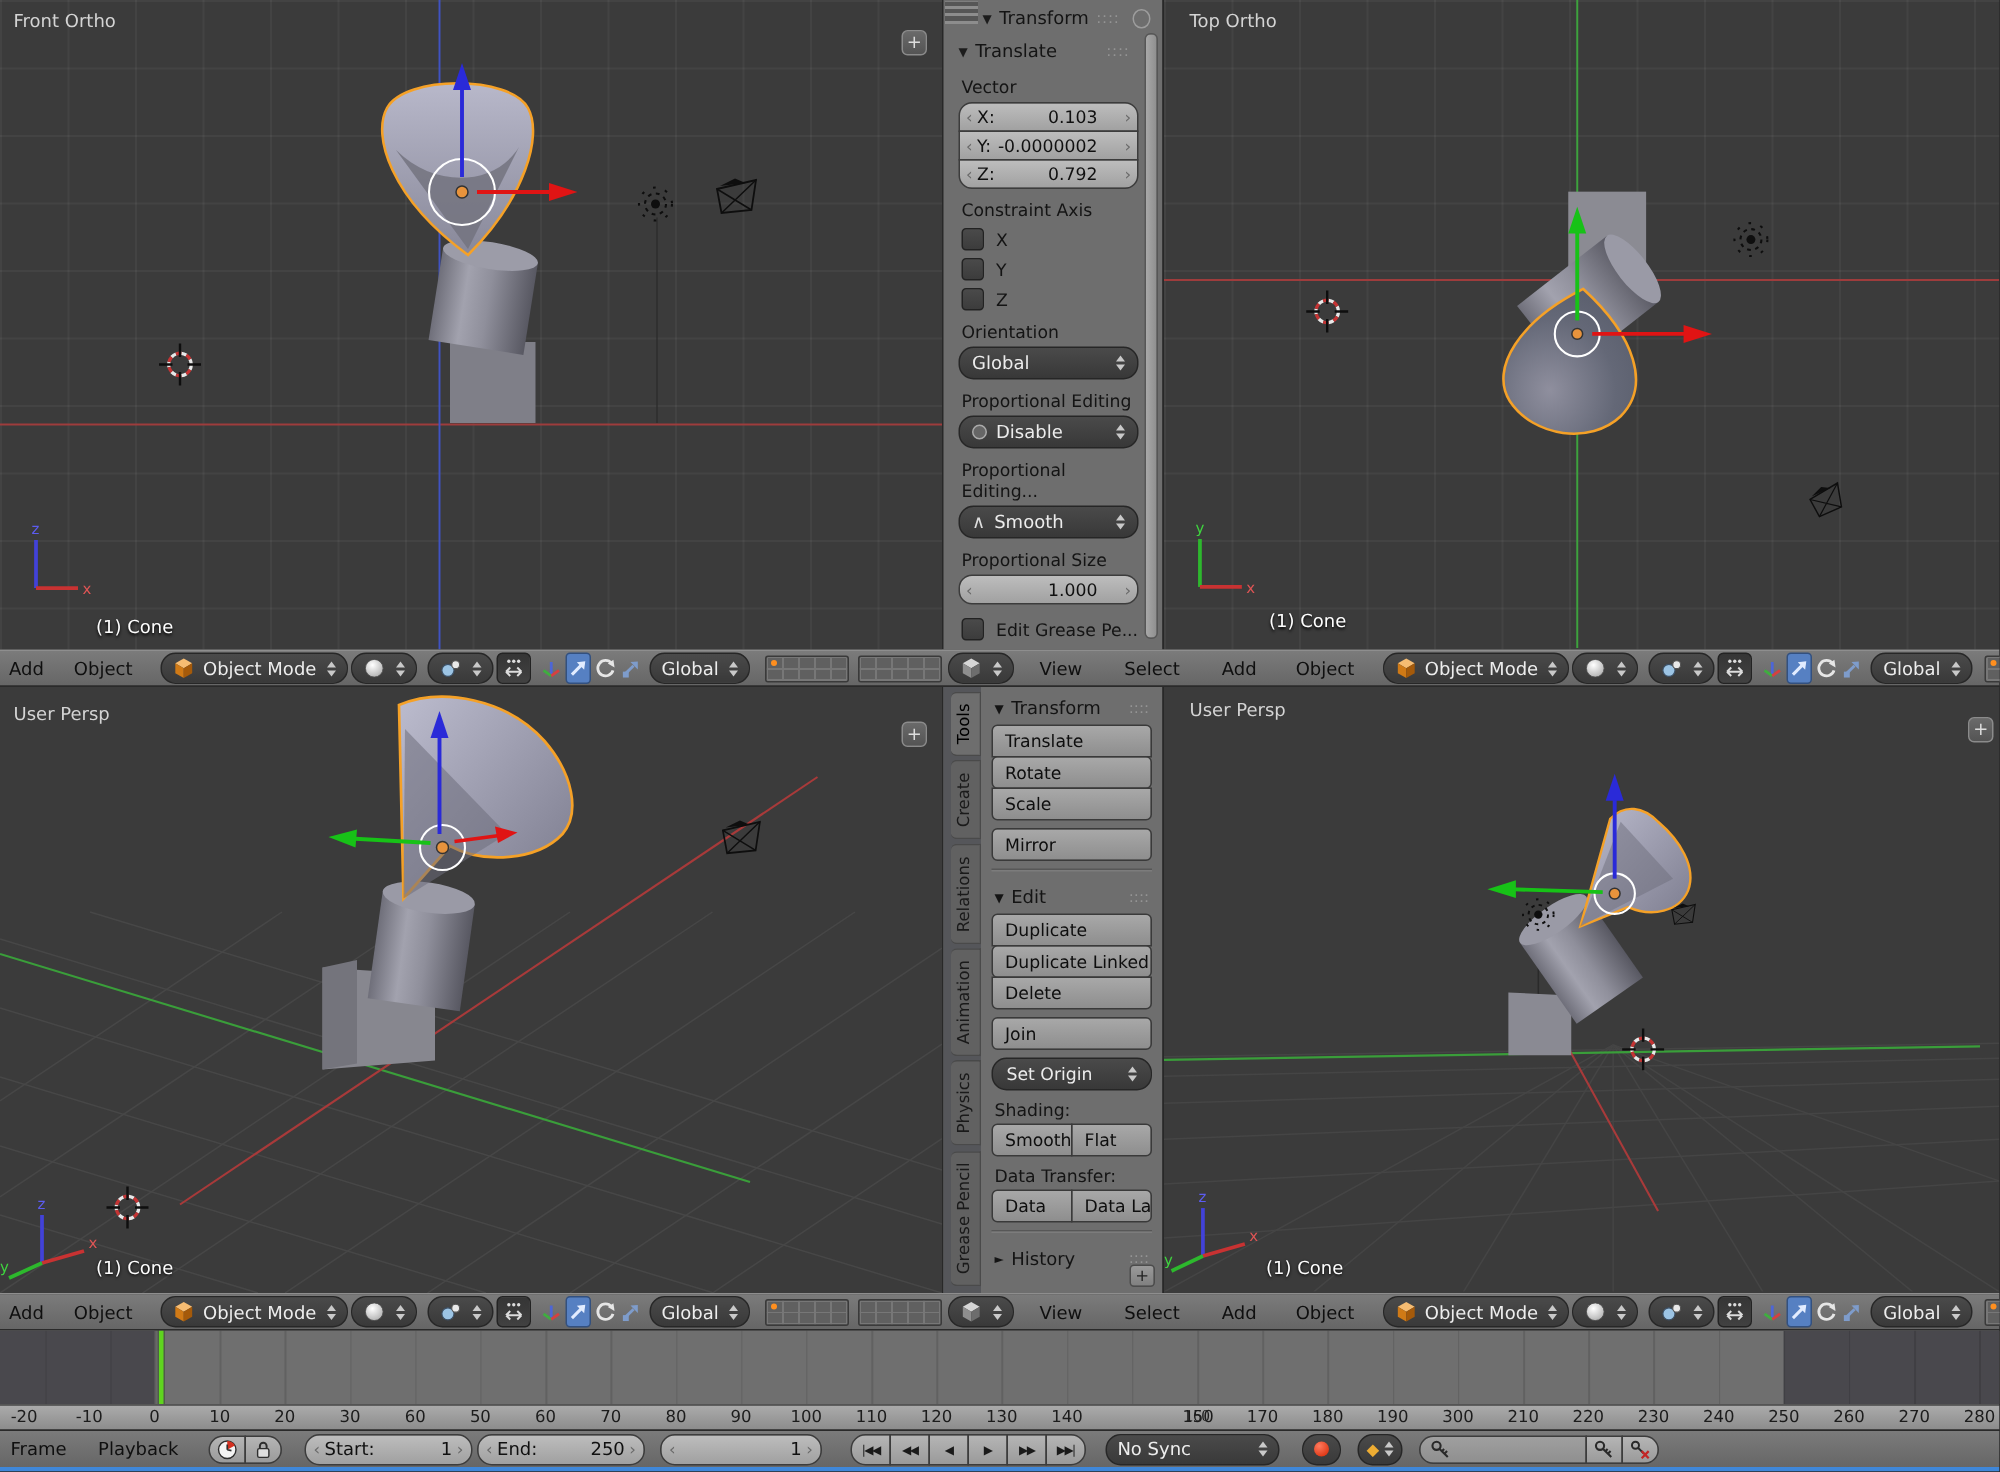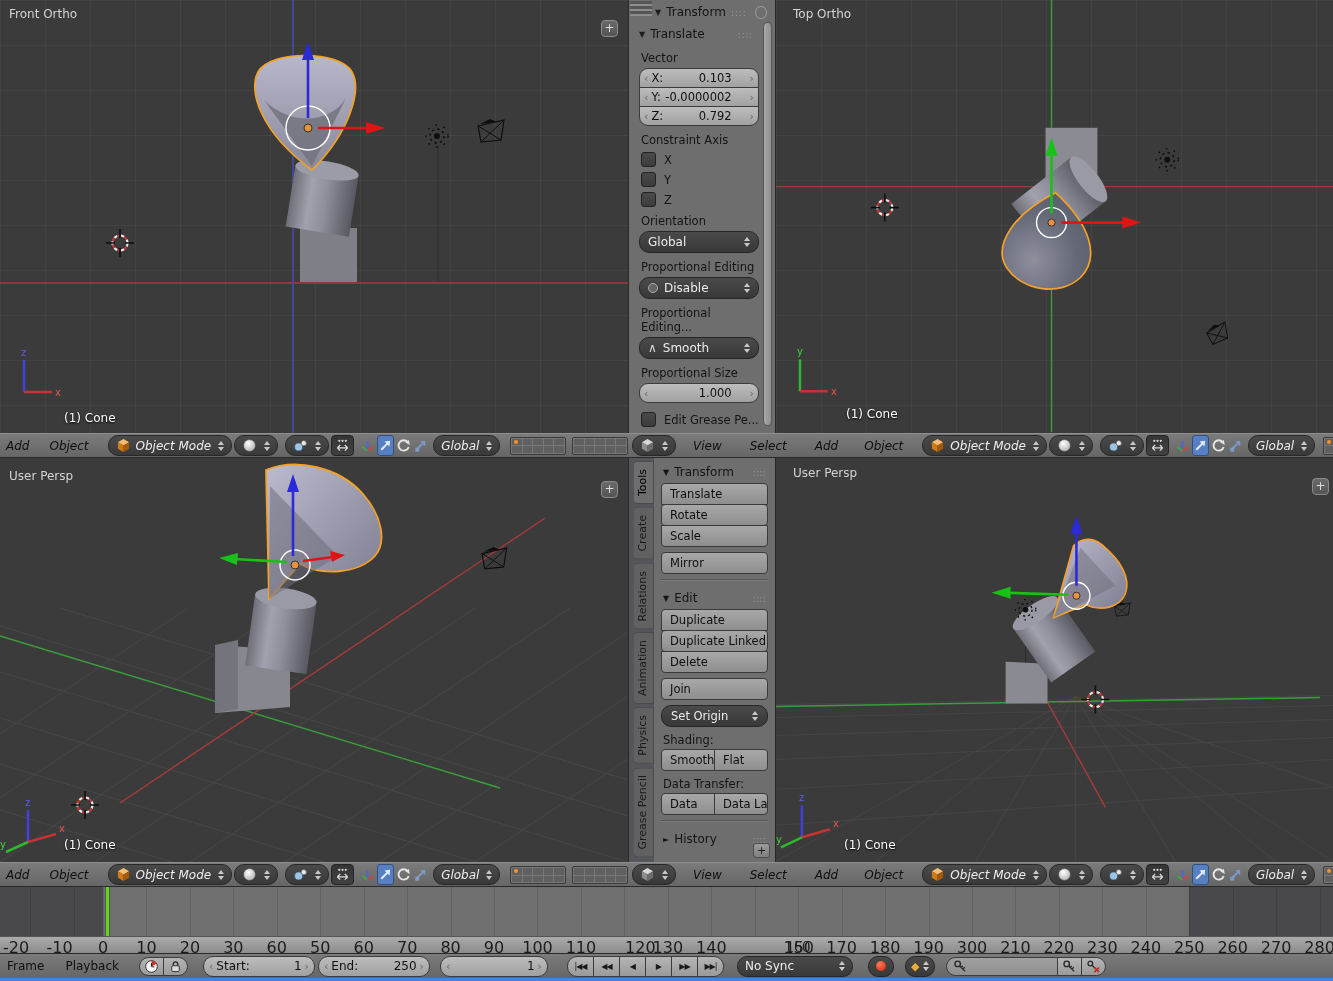--- a/index.html
+++ b/index.html
@@ -16,21 +16,21 @@
   .vp svg.scene{position:absolute;inset:0;display:block;}
   .vp-label{position:absolute;top:7px;left:9px;color:#d4d4d4;font-size:12px;}
   .obj-label{position:absolute;color:#fefefe;font-size:12px;text-shadow:0 1px 2px #000;}
   .plus-btn{position:absolute;width:17px;height:17px;line-height:15px;text-align:center;
     background:linear-gradient(#6a6a6a,#545454);border:1px solid #8b8b8b;border-radius:4px;
     color:#ddd;font-size:12px;box-sizing:border-box;}
 
   
   .hdr{position:absolute;height:25px;box-sizing:border-box;display:flex;align-items:center;
     background:linear-gradient(#7b7b7b,#666666);border-top:1px solid #8e8e8e;
-    border-bottom:1px solid #2a2a2a;padding:0 4px;gap:2px;color:#0f0f0f;font-style:italic;}
+    border-bottom:1px solid #2a2a2a;padding:0 4px;gap:2px;color:#0f0f0f;}
   .menu{padding:0 9px;color:#0f0f0f;white-space:nowrap;}
   .dd{height:19px;display:inline-flex;align-items:center;gap:5px;padding:0 7px;border-radius:10px;
     background:linear-gradient(#4a4a4a,#393939);border:1px solid #272727;color:#ededed;white-space:nowrap;}
   .ud{display:inline-flex;flex-direction:column;align-items:center;gap:2px;margin-left:2px;}
   .ud::before{content:"";border-left:3.5px solid transparent;border-right:3.5px solid transparent;border-bottom:4px solid #c9c9c9;}
   .ud::after{content:"";border-left:3.5px solid transparent;border-right:3.5px solid transparent;border-top:4px solid #c9c9c9;}
   .icon16{width:15px;height:15px;flex:0 0 auto;}
   .tool-ico{width:22px;height:21px;display:inline-flex;align-items:center;justify-content:center;border-radius:3px;}
   .tool-ico.active{background:#5680c2;border:1px solid #33507e;box-sizing:border-box;}
   .press{background:linear-gradient(#353535,#414141);border:1px solid #232323;border-radius:4px;
@@ -103,21 +103,21 @@
 
   
   .tl-strip{position:absolute;top:887px;left:0;width:1333px;height:49px;background:#6f6f6f;overflow:hidden;}
   .tl-grid{position:absolute;inset:0;
     background-image:repeating-linear-gradient(90deg,rgba(0,0,0,0.13) 0 1px,transparent 1px 43.45px);
     background-position:103px 0;}
   .tl-out{position:absolute;top:0;height:100%;background:#49484d;}
   .tl-marker{position:absolute;top:0;height:100%;width:3px;background:#5fd41e;box-shadow:0 0 0 1px rgba(20,60,0,0.35);}
   .tl-ruler{position:absolute;top:936px;left:0;width:1333px;height:17px;
     background:linear-gradient(#ababab,#8c8c8c);border-top:1px solid #555;box-sizing:border-box;
-    color:#1c1c1c;font-size:16px;overflow:hidden;}
+    color:#1c1c1c;font-size:11px;overflow:hidden;}
   .tl-ruler span{position:absolute;top:1px;transform:translateX(-50%);}
   .tl-hdr{position:absolute;top:953px;left:0;width:1333px;height:25px;box-sizing:border-box;
     background:linear-gradient(#7b7b7b,#666666);border-top:1px solid #2a2a2a;
     display:flex;align-items:center;padding:0 5px;gap:3px;color:#0f0f0f;}
   .tl-field{height:19px;display:inline-flex;align-items:center;background:linear-gradient(#bdbdbd,#a0a0a0);
     border:1px solid #3c3c3c;border-radius:10px;padding:0 5px;color:#101010;gap:3px;white-space:nowrap;}
   .tl-field .tick{color:#6a6a6a;font-size:11px;}
   .tlbtn{height:19px;display:inline-flex;align-items:center;justify-content:center;
     background:linear-gradient(#b5b5b5,#9a9a9a);border:1px solid #3c3c3c;padding:0 4px;box-sizing:border-box;}
   .grp{display:inline-flex;}
@@ -855,21 +855,21 @@
       <span style="left: 189.9px;">20</span>
       <span style="left: 233.35px;">30</span>
       <span style="left: 276.8px;">60</span>
       <span style="left: 320.25px;">50</span>
       <span style="left: 363.7px;">60</span>
       <span style="left: 407.15px;">70</span>
       <span style="left: 450.6px;">80</span>
       <span style="left: 494.05px;">90</span>
       <span style="left: 537.5px;">100</span>
       <span style="left: 580.95px;">110</span>
-      <span style="left: 624.4px; margin-left: 16px;">120</span>
+      <span style="left: 624.4px;">120</span>
       <span style="left: 667.85px;">130</span>
       <span style="left: 711.3px;">140</span>
       <span style="left: 754.75px; margin-left: 44px;">150</span>
       <span style="left: 798.2px; font-family: Liberation Serif, serif;">160</span>
       <span style="left: 841.65px;">170</span>
       <span style="left: 885.1px;">180</span>
       <span style="left: 928.55px;">190</span>
       <span style="left: 972px;">300</span>
       <span style="left: 1015.45px;">210</span>
       <span style="left: 1058.9px;">220</span>

